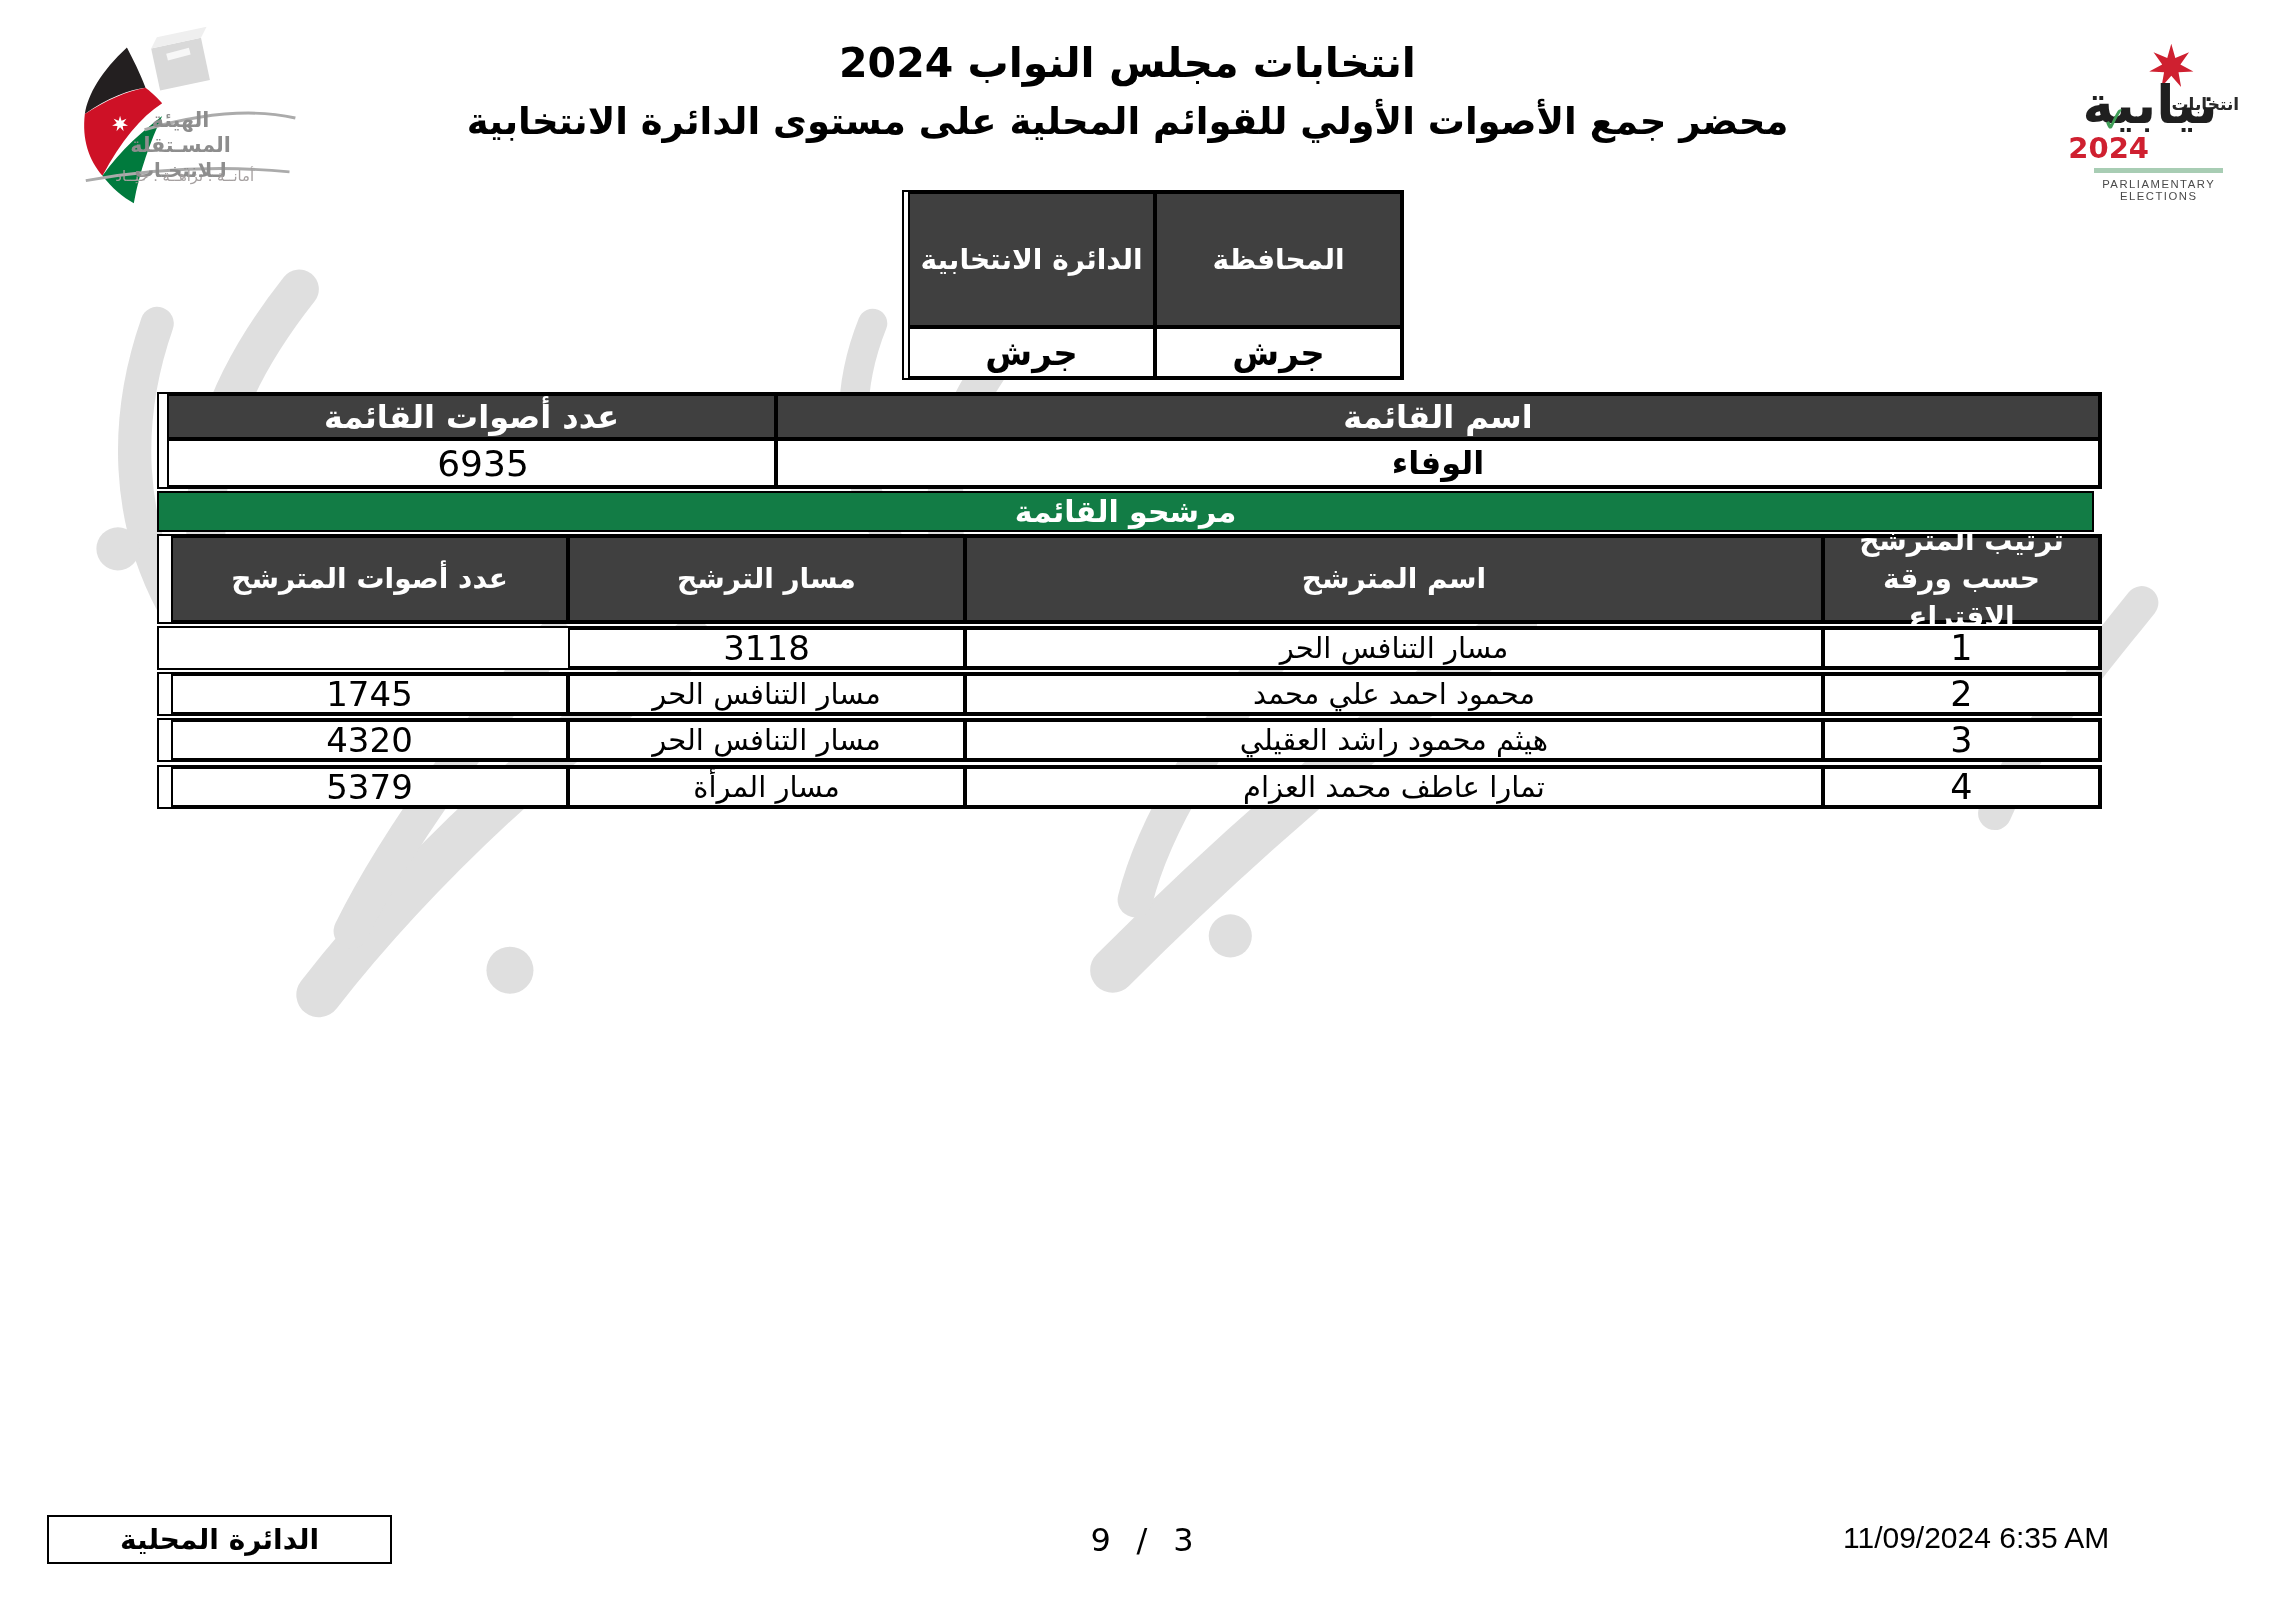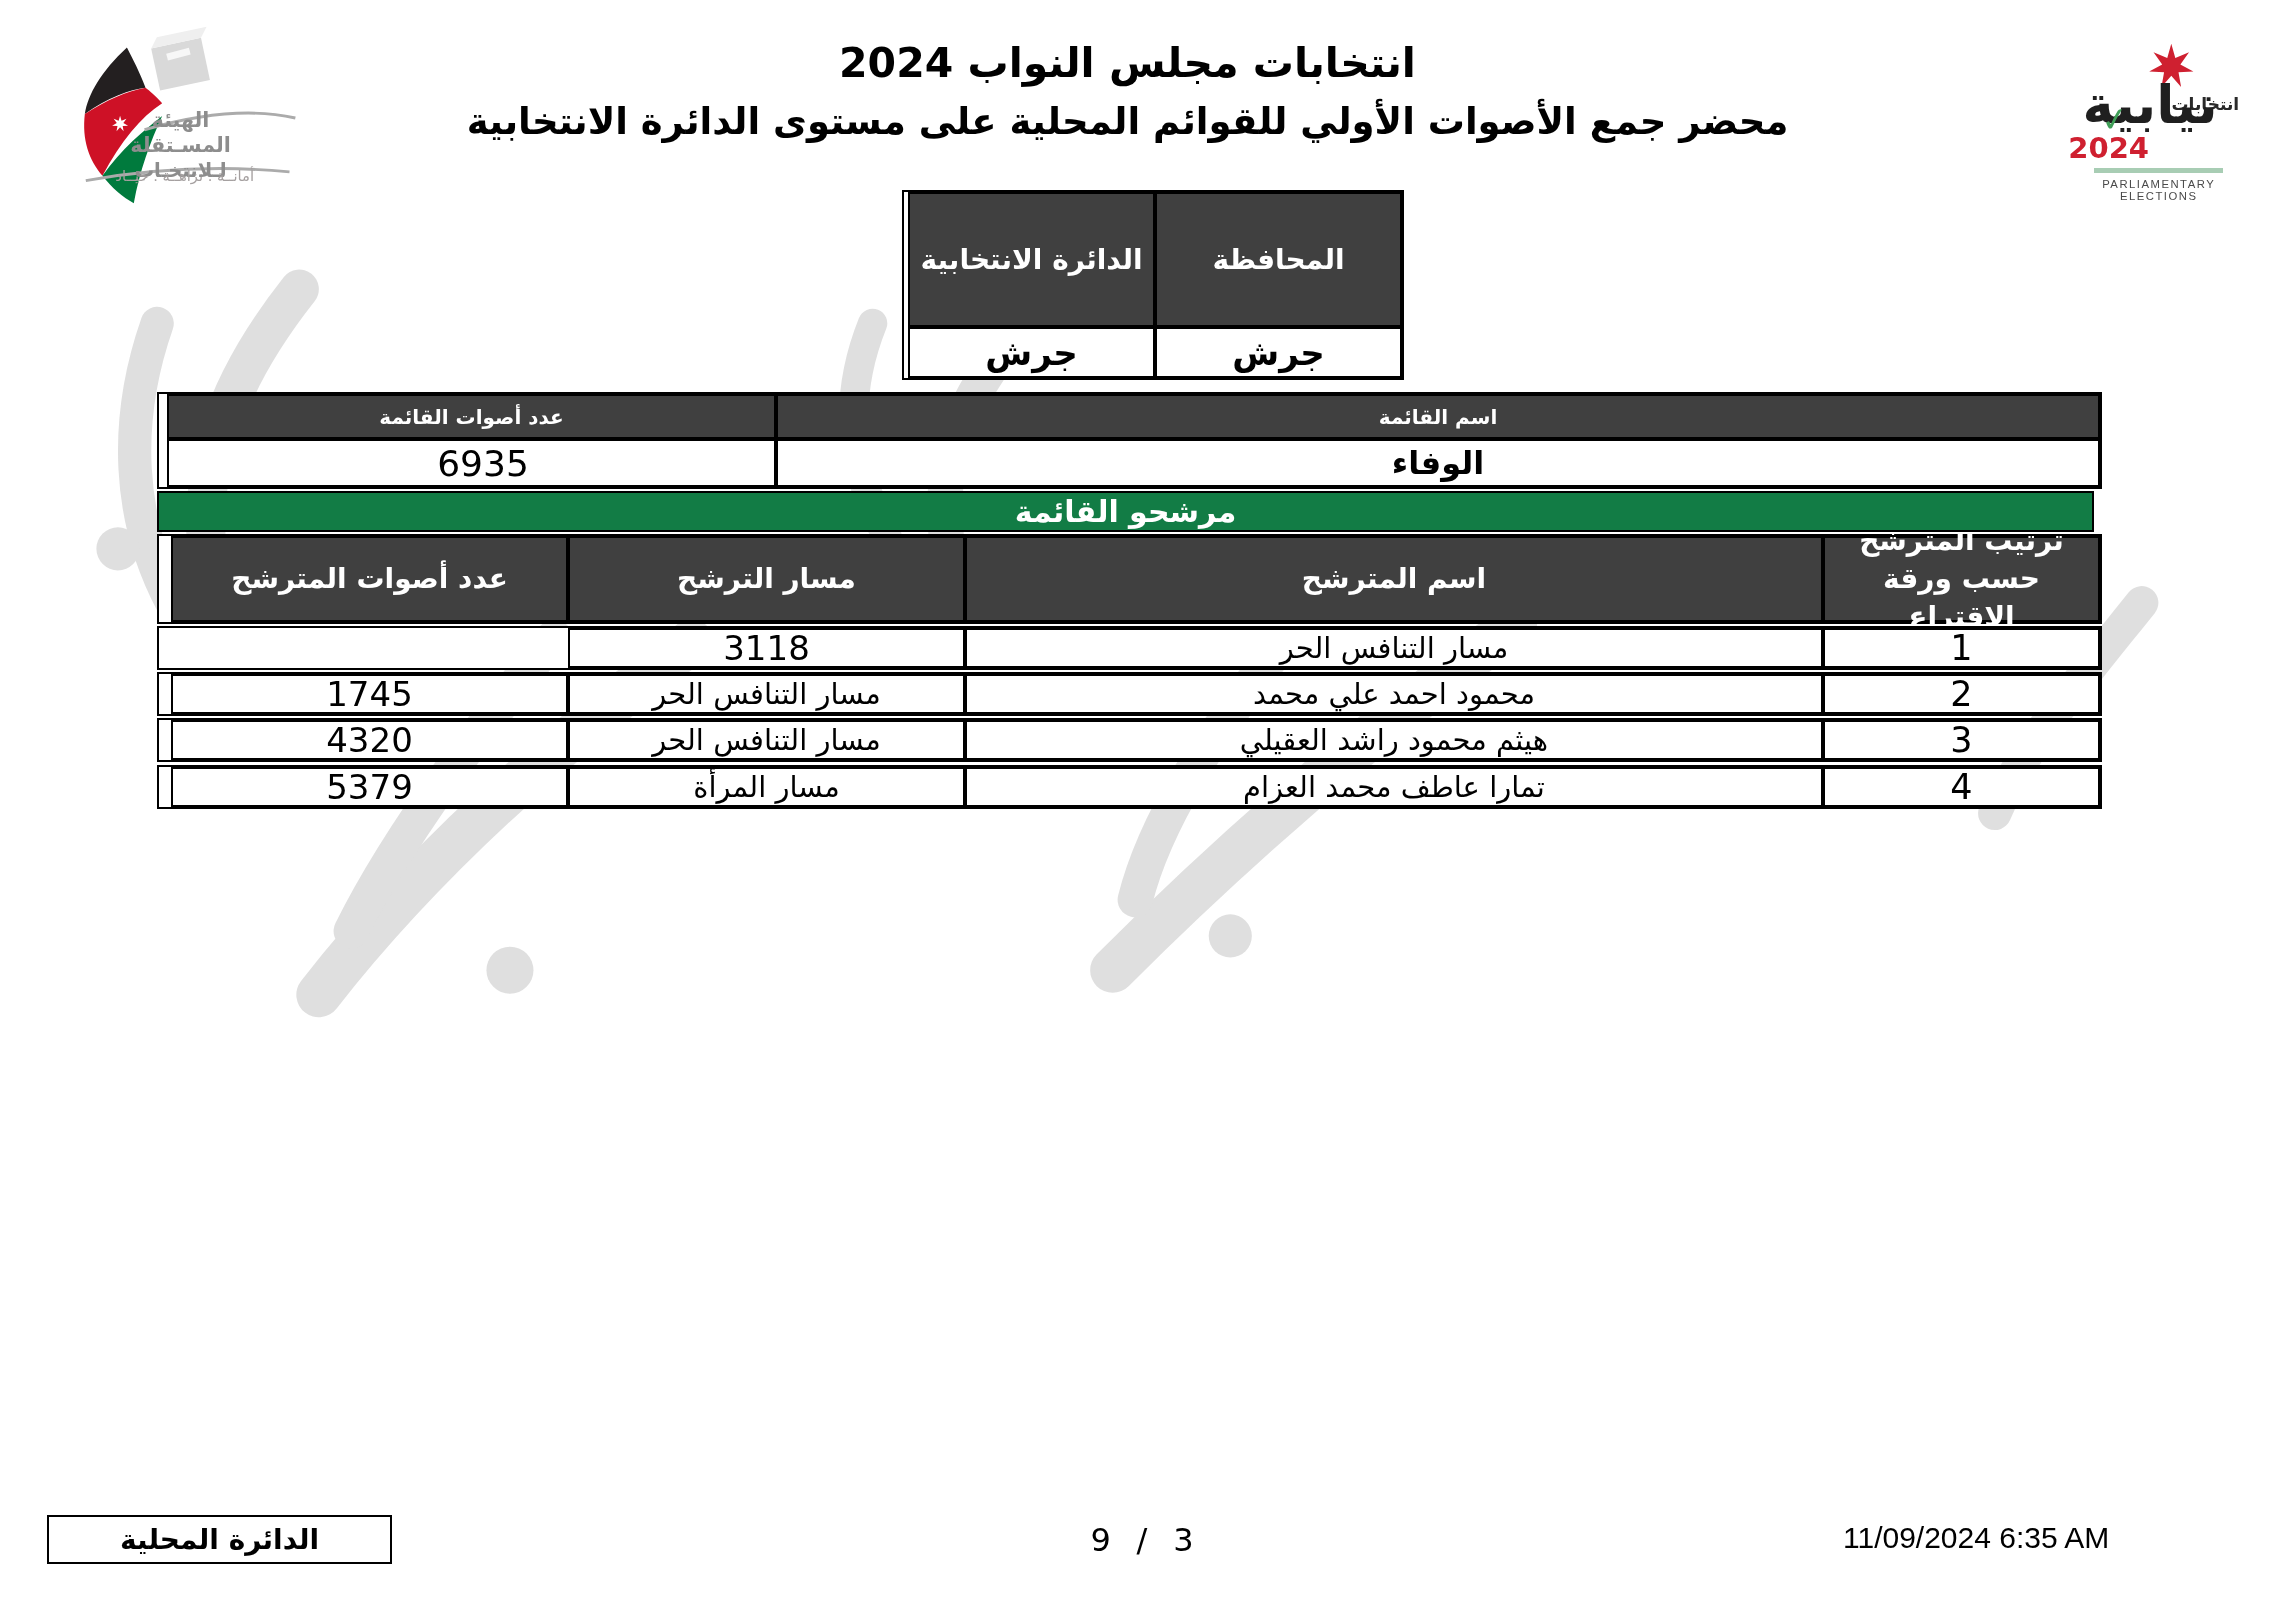--- a/index.html
+++ b/index.html
@@ -26,21 +26,21 @@
 
   
   .district-table{left:902px;top:190px;width:498px;
     grid-template-columns:247px 247px;grid-template-rows:135px 51px;}
   .district-table .hdr{font-size:28px;}
   .district-table .val{font-size:34px;font-weight:700;}
 
   
   .list-table{left:157px;top:392px;width:1941px;
     grid-template-columns:1324px 609px;grid-template-rows:45px 48px;}
-  .list-table .hdr{font-size:20px;}
+  .list-table .hdr{font-size:32px;}
   .list-name{font-size:32px;font-weight:700;}
   .list-votes{font-size:36px;padding-left:23px;}
 
   
   .band{left:157px;top:491px;width:1933px;height:37px;background:#127c45;
     border:2px solid #000;color:#fff;font-weight:700;font-size:30px;
     display:flex;align-items:center;justify-content:center;}
 
   
   .cand-grid{grid-template-columns:277px 858px 397px 397px;}

